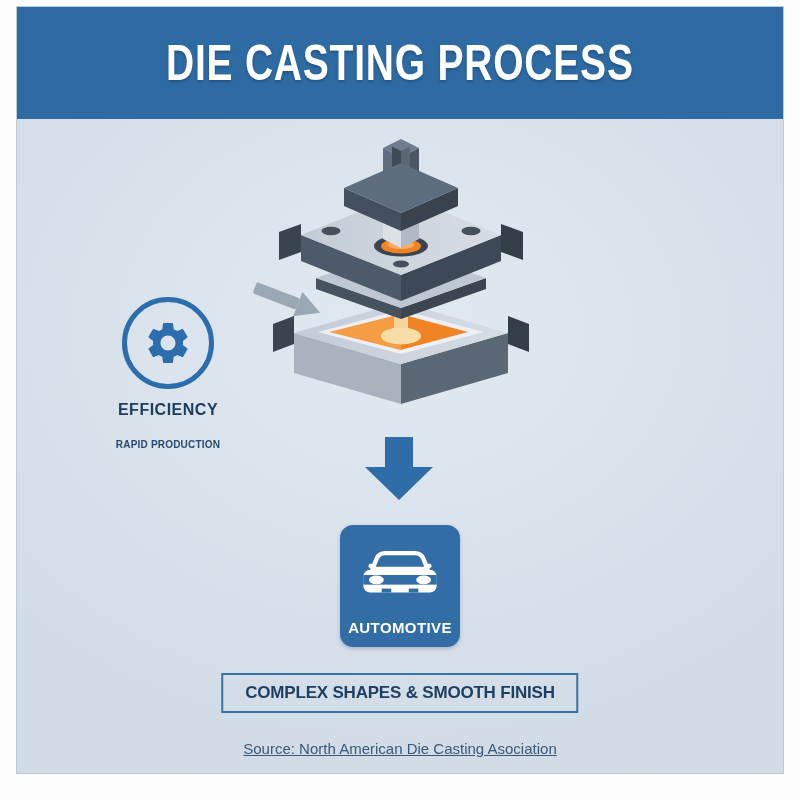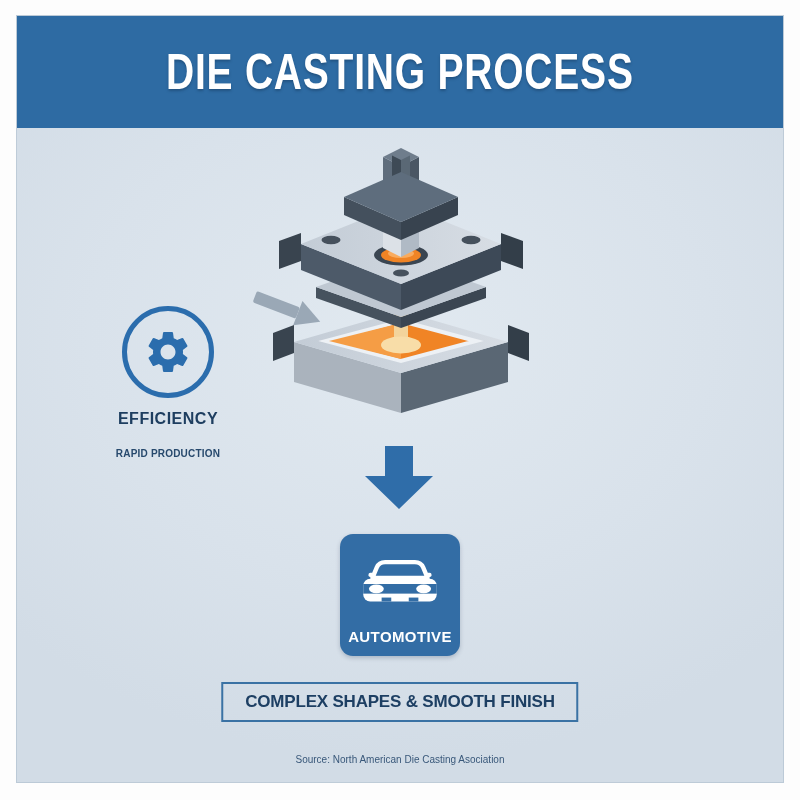--- a/index.html
+++ b/index.html
@@ -1,17 +1,17 @@
 <!DOCTYPE html>
 <html><head>
 <meta charset="utf-8">
 <style>
   html,body{margin:0;padding:0;background:#fdfdfd;width:800px;height:800px;overflow:hidden;
     font-family:"Liberation Sans","DejaVu Sans",sans-serif;}
-  .card{position:absolute;left:16px;top:15px;width:768px;height:768px;
+  .card{position:absolute;left:16px;top:6px;width:768px;height:768px;
     background:radial-gradient(ellipse 70% 55% at 50% 42%, #e1e9f0 0%, #d9e2eb 58%, #d2dce6 100%);
     border:1px solid rgba(150,168,186,.35);box-sizing:border-box;}
   .header{position:absolute;left:0;top:0;width:100%;height:112px;background:#2e6ba3;
     display:flex;align-items:center;justify-content:center;}
   .title{color:#ffffff;font-weight:bold;font-size:50px;letter-spacing:1px;white-space:nowrap;
     display:inline-block;transform:scaleX(0.78);text-shadow:0 2px 3px rgba(15,40,70,.35);}
   .machine{position:absolute;left:234px;top:125px;width:300px;height:285px;}
   .feature{position:absolute;width:260px;display:flex;flex-direction:column;align-items:center;text-align:right;}
   .feature.left{left:21px;top:290px;} .feature.right{left:479px;top:287px;}
   .circle{width:92px;height:92px;border:5px solid #2b6dad;border-radius:50%;box-sizing:border-box;
@@ -21,21 +21,21 @@
   .down-arrow{position:absolute;left:347px;top:430px;}
   .tiles{position:absolute;left:0;top:518px;width:100%;display:flex;justify-content:center;gap:32px;}
   .tile{width:120px;height:122px;background:#336da5;border-radius:13px;display:flex;flex-direction:column;
     align-items:center;box-shadow:0 2px 4px rgba(40,60,90,.25);}
   .tile .icon-zone{flex:1;display:flex;align-items:center;justify-content:center;padding-top:6px;}
   .tile-label{color:#ffffff;font-size:15px;font-weight:bold;letter-spacing:.4px;padding-bottom:11px;}
   .banner{position:absolute;left:50%;top:666px;transform:translateX(-50%);
     border:2px solid #3a72a4;padding:8px 22px;white-space:nowrap;}
   .banner-text{font-size:17px;font-weight:bold;color:#1d3f63;letter-spacing:-.2px;}
   .footer{position:absolute;left:0;top:733px;width:100%;text-align:center;}
-  .footer-text{font-size:10px;color:#39587a;}
+  .footer-text{font-size:15px;color:#39587a;text-decoration:underline;}
 </style>
 </head>
 <body>
 
 <div class="card">
 
   <div class="header">
     <span class="title">DIE CASTING PROCESS</span>
   </div>
 

